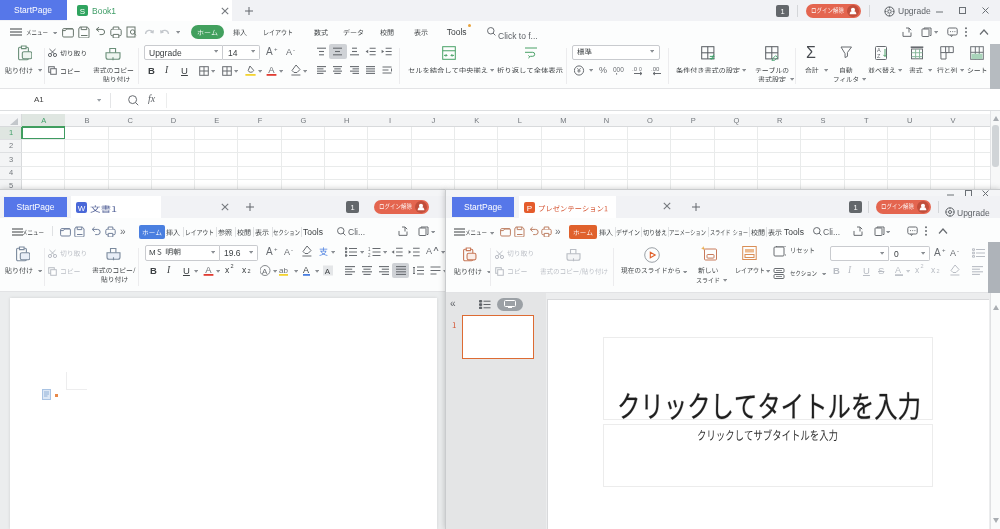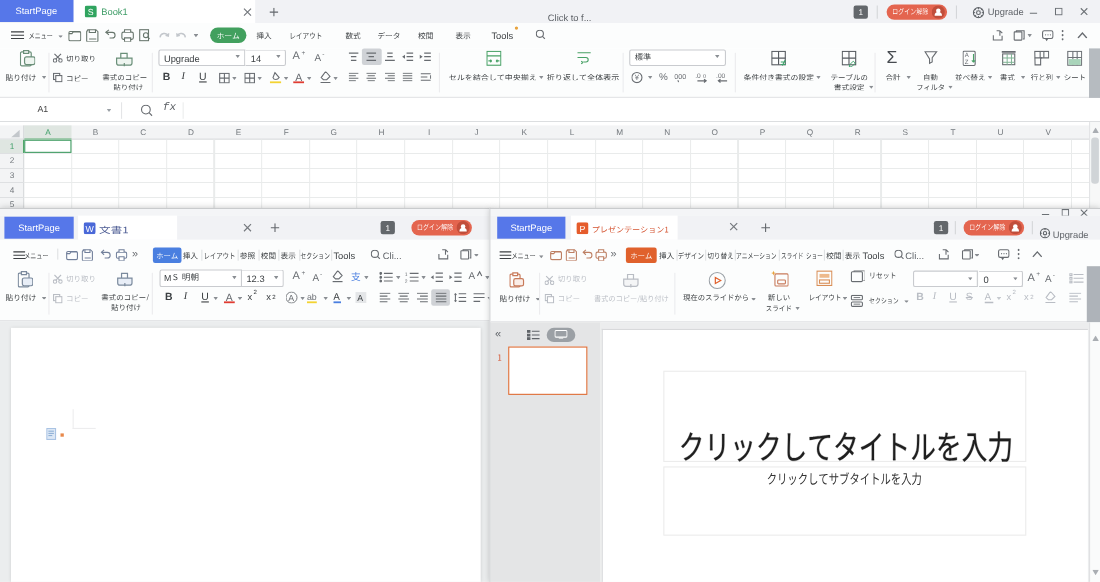--- a/index.html
+++ b/index.html
@@ -246,21 +246,21 @@
 <svg style="position:absolute;left:413.7px;top:28.5px" width="14" height="7" viewBox="0 -880 2000 1000" preserveAspectRatio="none" fill="#3c4043">
     <use href="#g24" x="0"></use>
     <use href="#g25" x="1000"></use>
   </svg>
 <div style="position:absolute;left:456.7px;top:28px;font-size:8.5px;color:#3c4043;white-space:nowrap;line-height:1;transform:translateX(-50%);">Tools</div>
 <div style="position:absolute;left:468px;top:24px;width:3px;height:3px;background:#e8a33d;border-radius:2px"></div>
 <svg style="position:absolute;left:487px;top:27px" width="9" height="9" viewBox="0 0 9 9">
     <circle cx="3.78" cy="3.78" r="3.24" fill="none" stroke="#686c71"></circle>
     <path d="M6.12 6.12l2.25 2.25" stroke="#686c71"></path>
   </svg>
-<div style="position:absolute;left:498px;top:12px;font-size:8.5px;color:#5f6368;white-space:nowrap;line-height:1;text-align:center;">Click to f...</div>
+<div style="position:absolute;left:498px;top:32px;font-size:8.5px;color:#5f6368;white-space:nowrap;line-height:1;text-align:center;">Click to f...</div>
 <svg style="position:absolute;left:902px;top:27px" width="11" height="11" viewBox="0 0 11 11">
     <g fill="none" stroke="#686c71">
       <path d="M1 4.95v4.4h8v-3.85"></path>
       <path d="M7 1 l2.2 2.2M7 1v4.5M7 1h-3" stroke-width="1"></path>
     </g>
   </svg>
 <svg style="position:absolute;left:921px;top:27px" width="11" height="11" viewBox="0 0 11 11">
     <g fill="none" stroke="#686c71">
       <rect x="1" y="2" width="7" height="7.5" rx="0.5"></rect>
       <path d="M3 2V1h7v7.5h-1"></path>
@@ -681,21 +681,21 @@
 <div style="position:absolute;left:0px;top:90px;width:1000px;height:21px;background:#fff;border-bottom:1px solid #dcdee0"></div>
 <div style="position:absolute;left:34px;top:96px;font-size:8px;color:#444;white-space:nowrap;line-height:1;">A1</div>
 <svg style="position:absolute;left:97px;top:99px" width="4.2" height="2.8" viewBox="0 0 4.2 2.8">
     <path d="M0 0h4.2l-2.1 2.8z" fill="#9aa0a6"></path>
   </svg>
 <div style="position:absolute;left:110px;top:93px;width:1px;height:15px;background:#e4e5e7"></div>
 <svg style="position:absolute;left:128px;top:95px" width="11" height="11" viewBox="0 0 11 11">
     <circle cx="4.62" cy="4.62" r="3.96" fill="none" stroke="#686c71"></circle>
     <path d="M7.48 7.48l2.75 2.75" stroke="#686c71"></path>
   </svg>
-<div style="position:absolute;left:148px;top:94px;font-size:10px;color:#5f6368;white-space:nowrap;line-height:1;font-family:Liberation Mono, monospace"><i>fx</i></div>
+<div style="position:absolute;left:148px;top:94px;font-size:10px;color:#5f6368;white-space:nowrap;line-height:1;font-family:Liberation Serif, serif"><i>fx</i></div>
 <div style="position:absolute;left:166px;top:93px;width:1px;height:15px;background:#eceded"></div>
 <div style="position:absolute;left:0px;top:111px;width:1000px;height:79px;background:#fff"></div>
 <div style="position:absolute;left:0px;top:113.5px;width:990px;height:13px;background:#f3f4f5;border-bottom:1px solid #d8dadc"></div>
 <div style="position:absolute;left:22px;top:113.5px;width:43.3px;height:13px;background:#dfe6e1;border-bottom:1.5px solid #42a05e"></div>
 <div style="position:absolute;left:0px;top:113.5px;width:22px;height:13px;border-right:1px solid #d8dadc"></div>
 <svg style="position:absolute;left:10px;top:118px" width="8" height="7" viewBox="0 0 8 7">
     <path d="M8 0v7H0z" fill="#c3c7cb"></path>
   </svg>
 <div style="position:absolute;left:43.65px;top:116.5px;font-size:7.5px;color:#42a06a;white-space:nowrap;line-height:1;transform:translateX(-50%);">A</div>
 <div style="position:absolute;left:86.95px;top:116.5px;font-size:7.5px;color:#73787d;white-space:nowrap;line-height:1;transform:translateX(-50%);">B</div>
@@ -939,21 +939,21 @@
 <div style="position:absolute;left:149px;top:249px;font-size:8px;color:#3c4043;white-space:nowrap;line-height:1;">M</div>
 <svg style="position:absolute;left:157px;top:248px" width="24" height="7.5" viewBox="0 -880 3046 1000" preserveAspectRatio="none" fill="#3c4043">
     <use href="#g79" x="0"></use>
     <use href="#g80" x="1046"></use>
     <use href="#g81" x="2046"></use>
   </svg>
 <svg style="position:absolute;left:211px;top:251px" width="4.2" height="2.8" viewBox="0 0 4.2 2.8">
     <path d="M0 0h4.2l-2.1 2.8z" fill="#8a8e93"></path>
   </svg>
 <div style="position:absolute;left:220px;top:244.5px;width:38px;height:16px;background:#fff;border:1px solid #c9cbcf;border-left:none;border-radius:0 2px 2px 0"></div>
-<div style="position:absolute;left:224px;top:249px;font-size:8.5px;color:#3c4043;white-space:nowrap;line-height:1;">12.3</div>
+<div style="position:absolute;left:224px;top:249px;font-size:8.5px;color:#3c4043;white-space:nowrap;line-height:1;">19.6</div>
 <svg style="position:absolute;left:249px;top:251px" width="4.2" height="2.8" viewBox="0 0 4.2 2.8">
     <path d="M0 0h4.2l-2.1 2.8z" fill="#8a8e93"></path>
   </svg>
 <div style="position:absolute;left:266px;top:247px;font-size:10px;color:#686c71;white-space:nowrap;line-height:1;">A</div>
 <div style="position:absolute;left:274px;top:245.5px;font-size:6px;color:#686c71;white-space:nowrap;line-height:1;">+</div>
 <div style="position:absolute;left:284px;top:248px;font-size:9px;color:#686c71;white-space:nowrap;line-height:1;">A</div>
 <div style="position:absolute;left:291px;top:246.5px;font-size:6px;color:#686c71;white-space:nowrap;line-height:1;">-</div>
 <svg style="position:absolute;left:301px;top:246px" width="11" height="11" viewBox="0 0 11 11">
     <g fill="none" stroke="#686c71">
       <path d="M6.05 1 L10 5.5 l-3 3h-3l-2-2z" transform="translate(0,-1)"></path>

